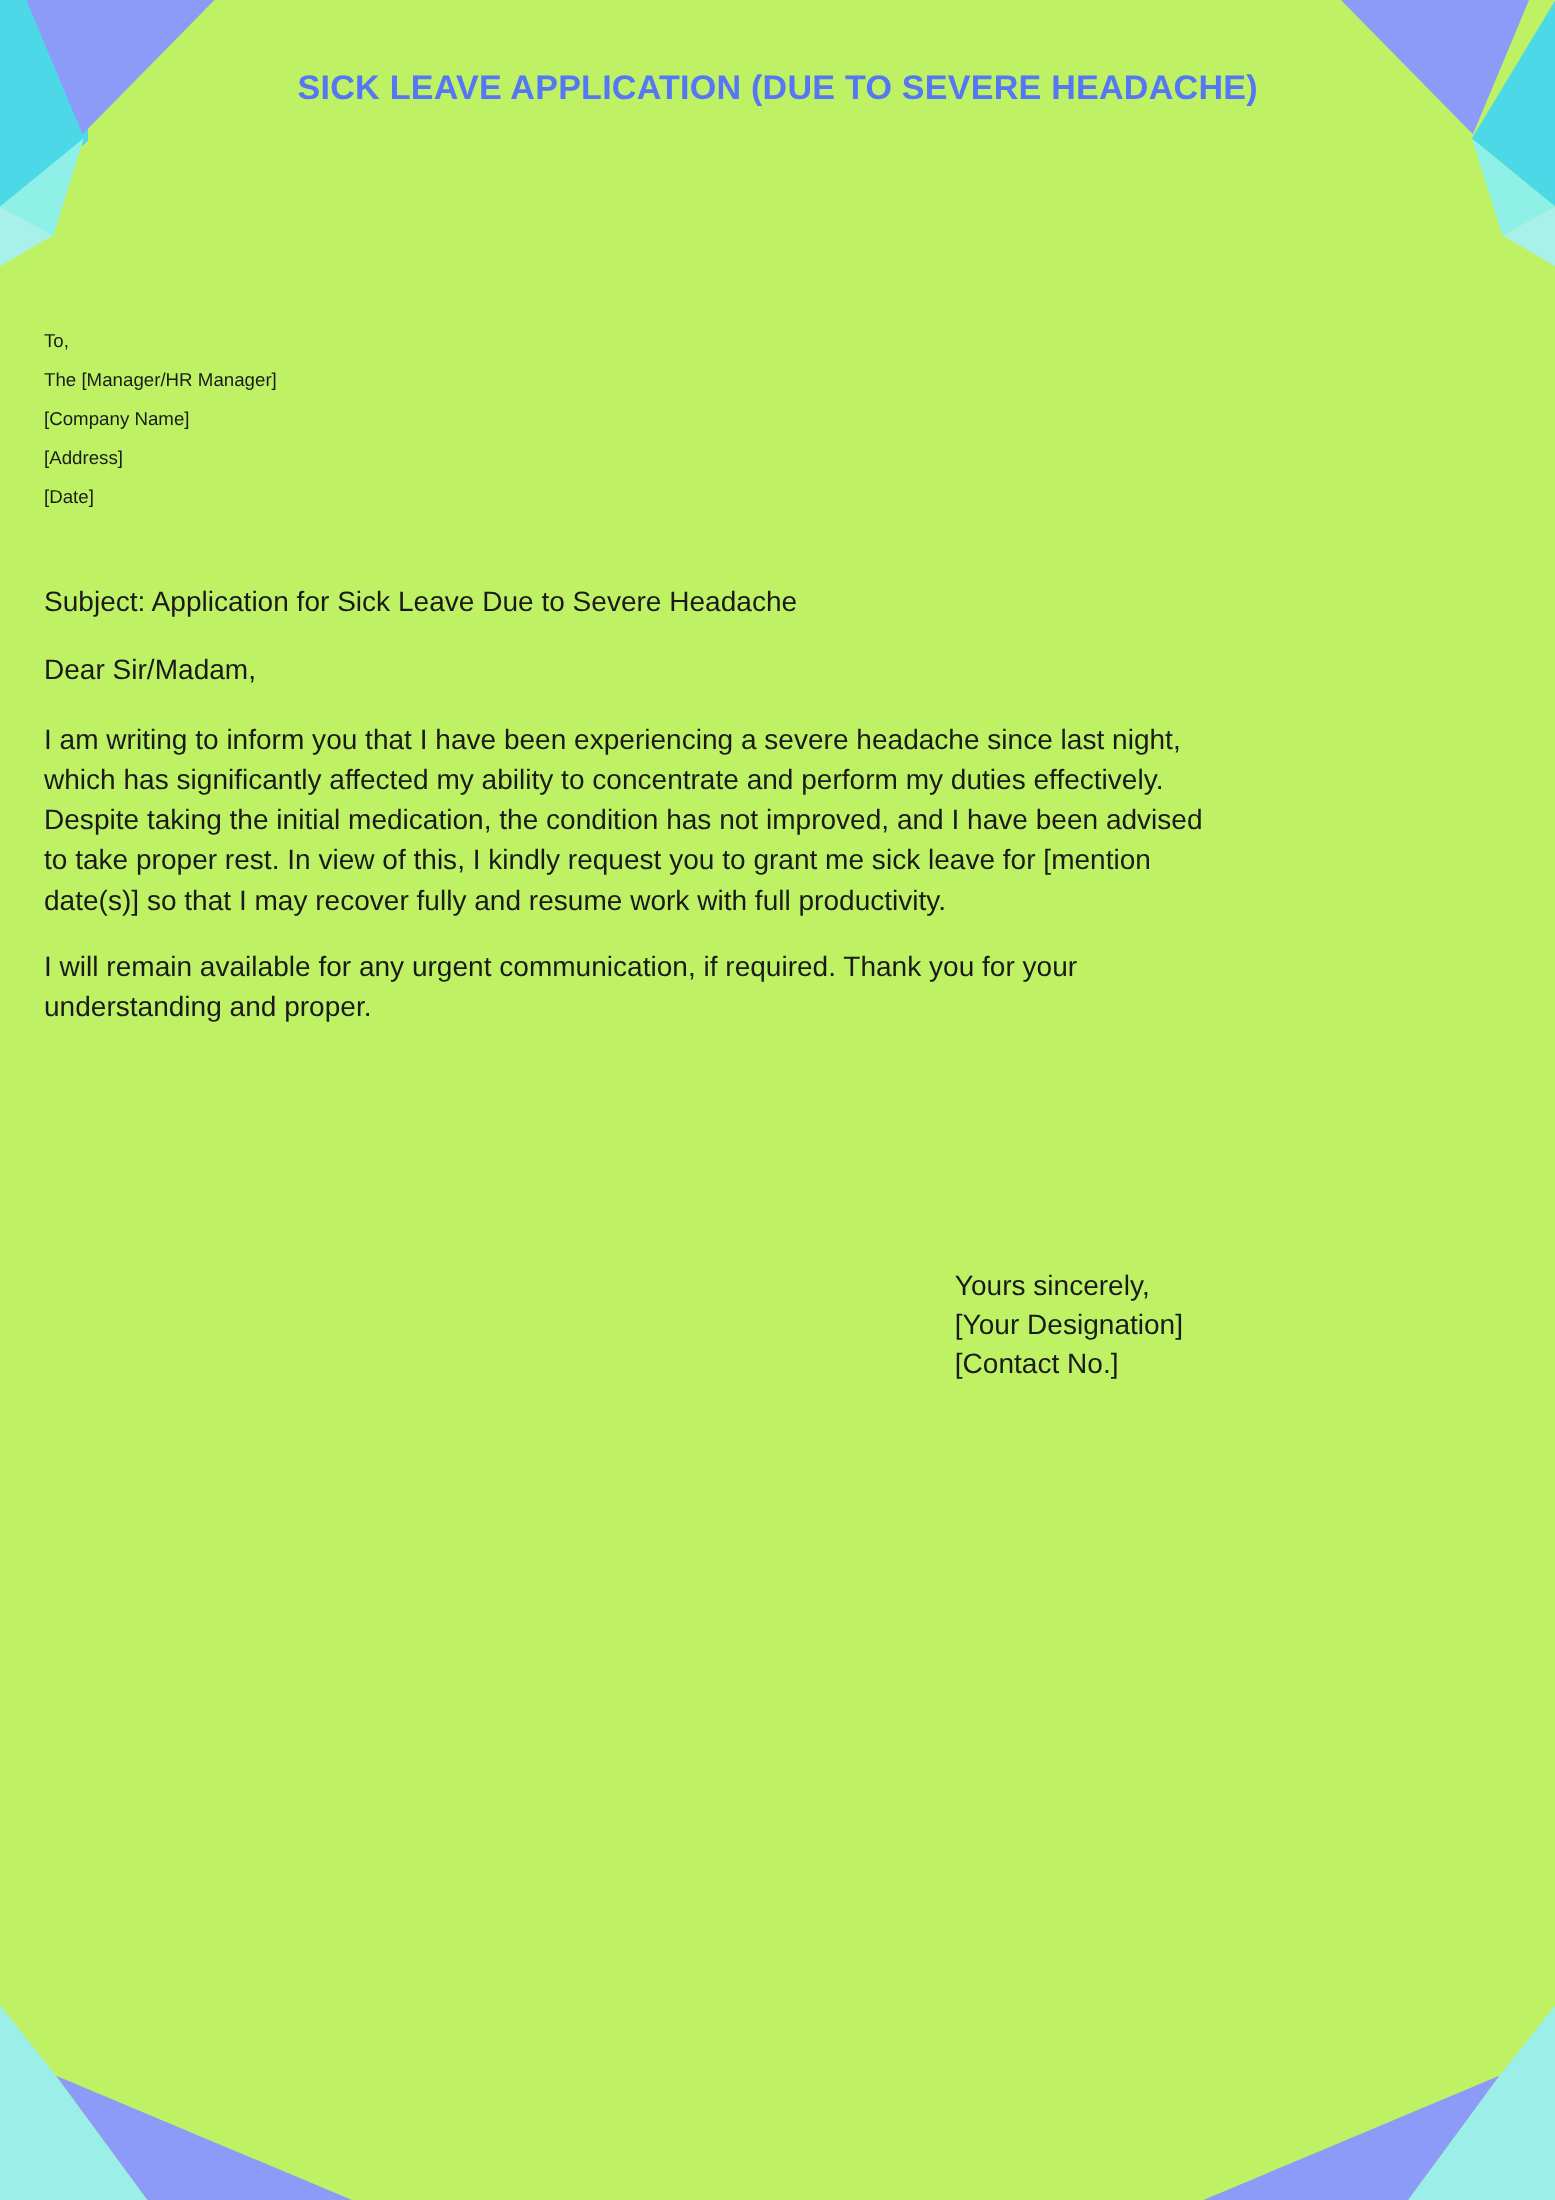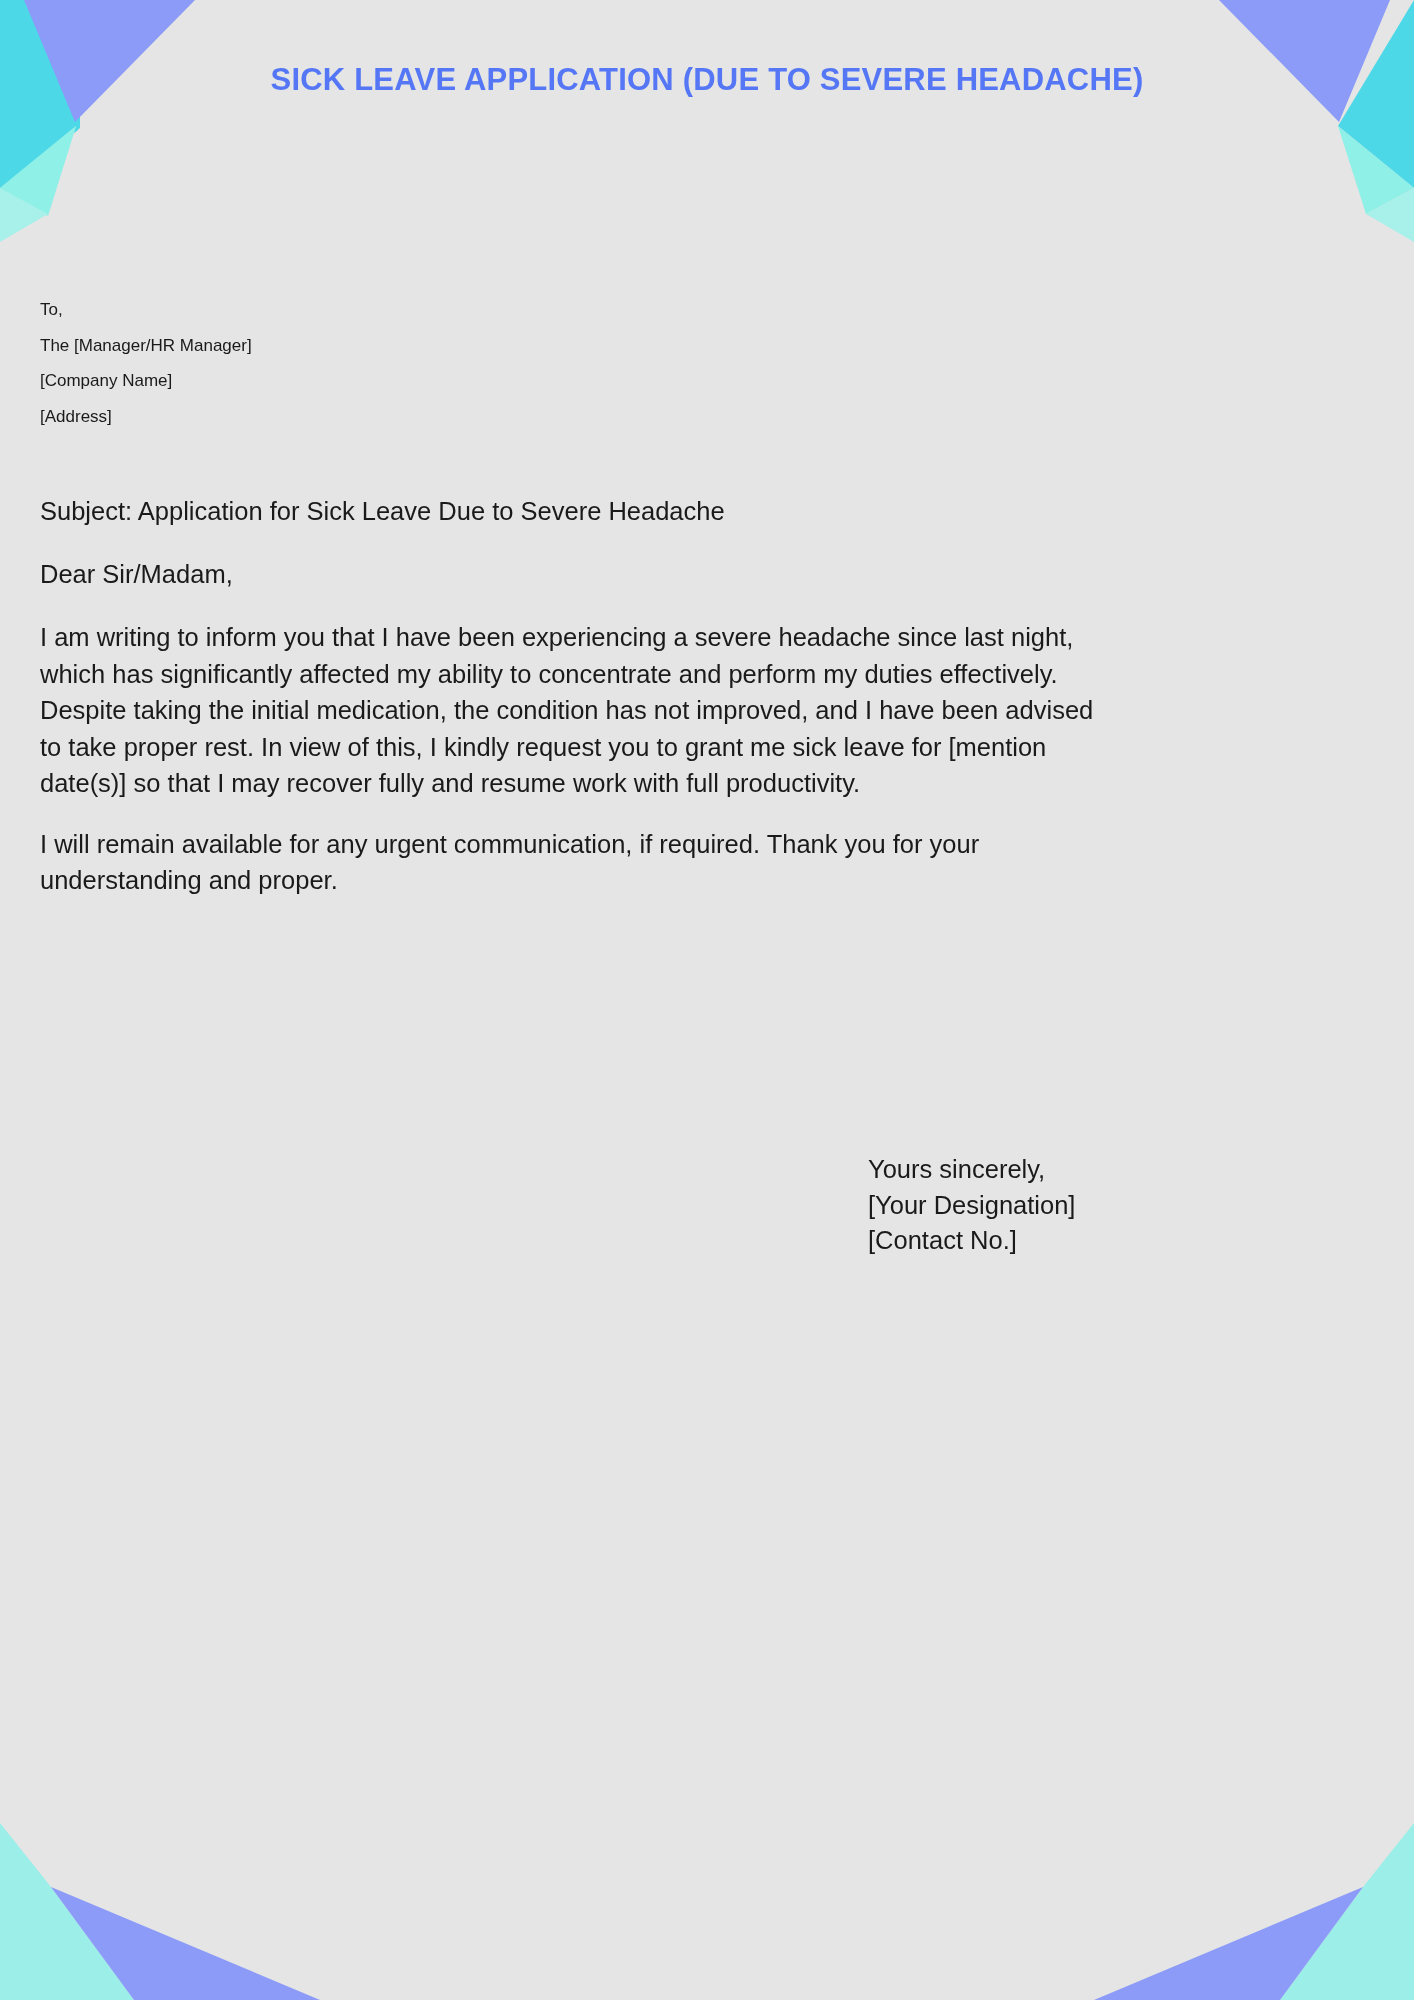--- a/index.html
+++ b/index.html
@@ -7,21 +7,21 @@
     padding: 0;
     background: #ffffff;
   }
   body {
     font-family: "Liberation Sans", sans-serif;
   }
   .page {
     position: relative;
     width: 1414px;
     height: 2000px;
-    background: #e5e5e5;
+    background: #bef264;
     overflow: hidden;
   }
   .corner-svg {
     position: absolute;
     top: 0;
     left: 0;
     width: 1414px;
     height: 2000px;
     pointer-events: none;
   }
@@ -114,20 +114,21 @@
 
   <div class="doc-title">SICK LEAVE APPLICATION (DUE TO SEVERE HEADACHE)</div>
 
   <div class="letter-body">
 
     <div>
       <div class="addr-line">To,</div>
       <div class="addr-line">The [Manager/HR Manager]</div>
       <div class="addr-line">[Company Name]</div>
       <div class="addr-line">[Address]</div>
+      <div class="addr-line">[Date]</div>
     </div>
 
     <div class="gap-lg"></div>
 
     <div class="subject-line">Subject: Application for Sick Leave Due to Severe Headache</div>
 
     <div class="gap-md"></div>
 
     <div class="salutation">Dear Sir/Madam,</div>
 

